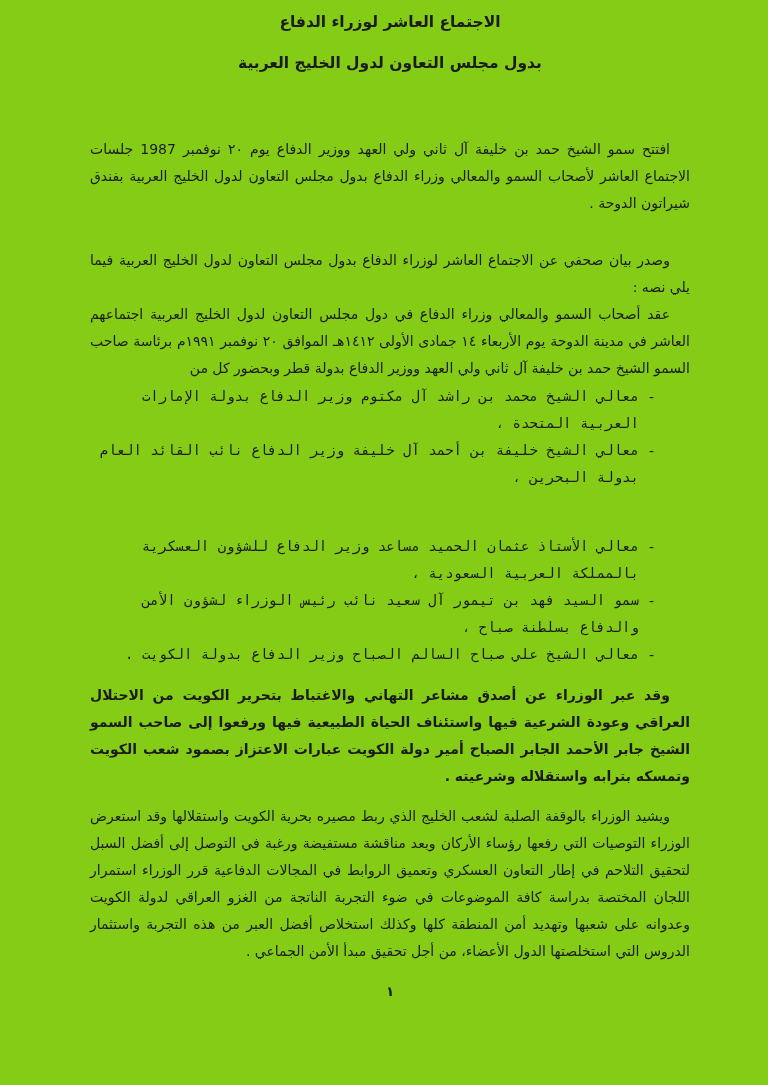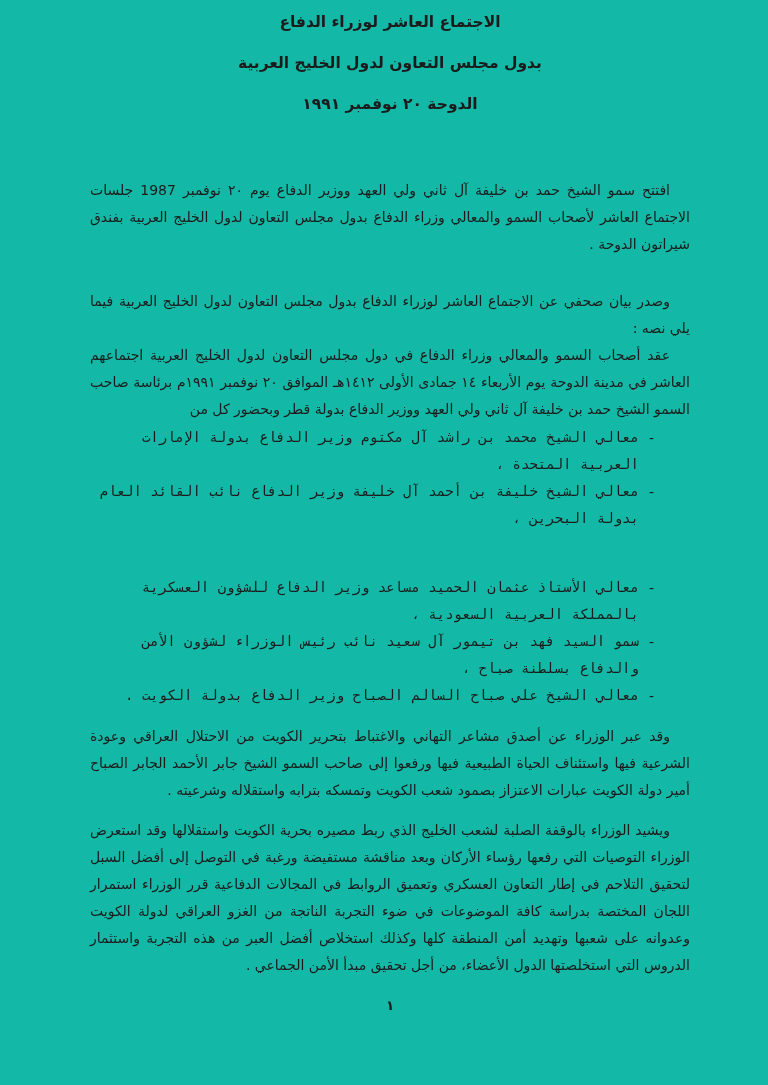--- a/index.html
+++ b/index.html
@@ -5,21 +5,21 @@
   html, body {
     margin: 0;
     padding: 0;
     background: #ffffff;
   }
   .page {
     position: relative;
     width: 768px;
     height: 1085px;
     margin: 0 auto;
-    background: #14b8a6;
+    background: #84cc16;
     overflow: hidden;
     direction: rtl;
     color: #1b1b1b;
     font-family: "DejaVu Sans", sans-serif;
   }
   .content {
     box-sizing: border-box;
     padding: 12px 78px 0 90px;
   }
   .title-block {
@@ -66,39 +66,38 @@
   }
   .dash-marker {
     flex: 0 0 auto;
     font-size: 14px;
   }
   .attendee-text {
     flex: 1 1 auto;
     text-align: right;
     font-family: Liberation Mono, monospace;
   }
-  .congratulations-paragraph { margin-bottom: 13px; }
+  .congratulations-paragraph { margin-bottom: 13px; font-weight: bold; }
   .decisions-paragraph       { margin-bottom: 0; }
   .page-number {
     margin-top: 18px;
     text-align: center;
     font-size: 13.5px;
     font-weight: 700;
   }
 </style>
 </head>
 <body>
 
 <div class="page">
   <div class="content">
 
     <header class="title-block">
       <div class="title-line">الاجتماع العاشر لوزراء الدفاع</div>
       <div class="title-line">بدول مجلس التعاون لدول الخليج العربية</div>
-      <div class="title-line">الدوحة ٢٠ نوفمبر ١٩٩١</div>
     </header>
 
     <p class="para indent opening-paragraph">افتتح سمو الشيخ حمد بن خليفة آل ثاني ولي العهد ووزير الدفاع يوم ٢٠ نوفمبر 1987 جلسات الاجتماع العاشر لأصحاب السمو والمعالي وزراء الدفاع بدول مجلس التعاون لدول الخليج العربية بفندق شيراتون الدوحة .</p>
 
 
     <p class="para indent statement-intro">وصدر بيان صحفي عن الاجتماع العاشر لوزراء الدفاع بدول مجلس التعاون لدول الخليج العربية فيما يلي نصه :</p>
 
     <p class="para indent meeting-paragraph">عقد أصحاب السمو والمعالي وزراء الدفاع في دول مجلس التعاون لدول الخليج العربية اجتماعهم العاشر في مدينة الدوحة يوم الأربعاء ١٤ جمادى الأولى ١٤١٢هـ الموافق ٢٠ نوفمبر ١٩٩١م برئاسة صاحب السمو الشيخ حمد بن خليفة آل ثاني ولي العهد ووزير الدفاع بدولة قطر وبحضور كل من</p>
 
     <ul class="attendees group-1">

